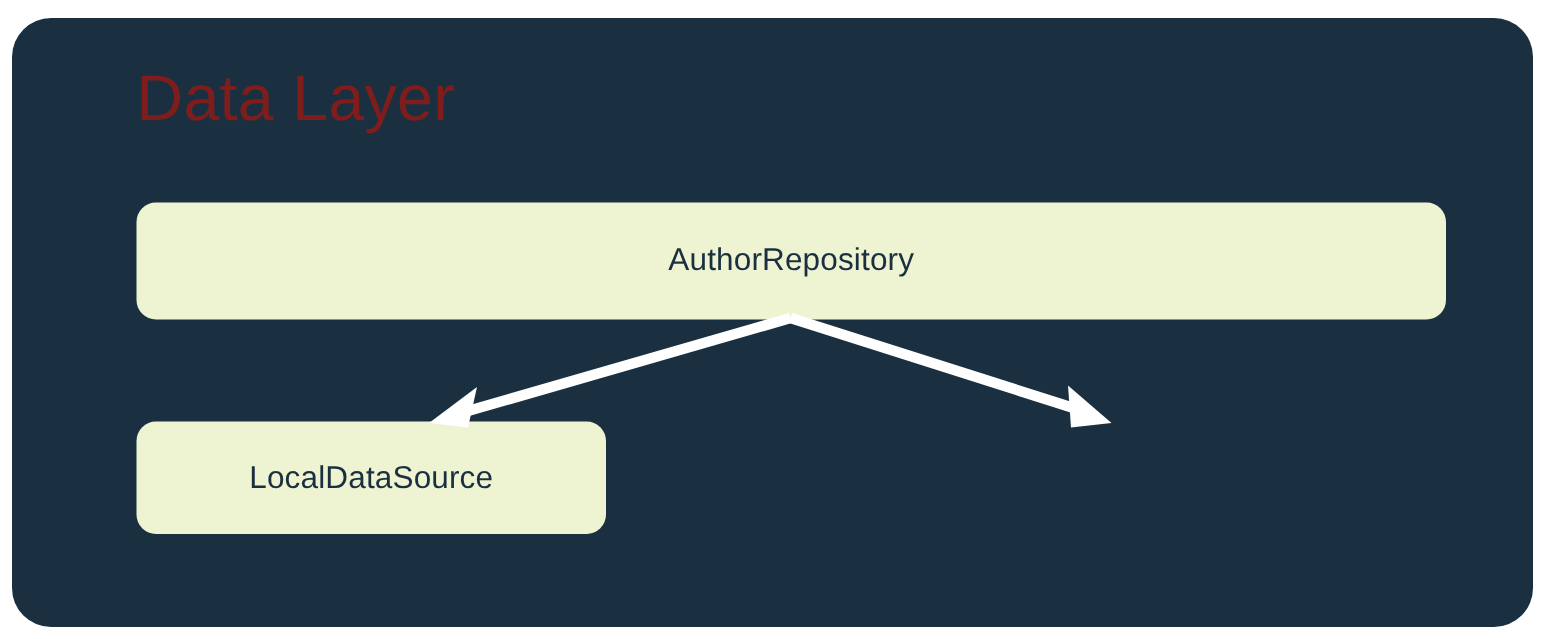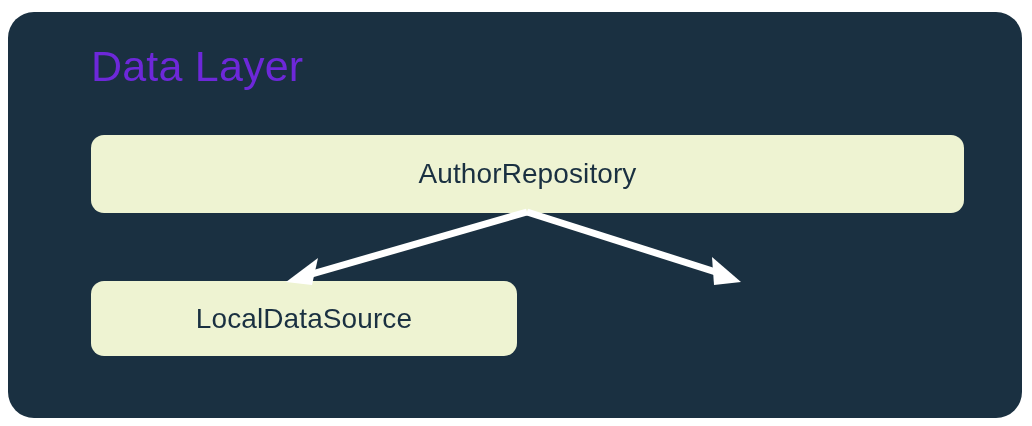--- a/index.html
+++ b/index.html
@@ -35,54 +35,54 @@
   }
 
   
   .layer-title {
     position: absolute;
     left: 91px;
     top: 40px;
     font-size: 43px;
     line-height: 52px;
     font-weight: 400;
-    color: #6d28d9;
+    color: #7f1d1d;
     letter-spacing: 0.2px;
     white-space: nowrap;
   }
 
   
   .node-box {
     position: absolute;
     background: #eef3d2;
     border-radius: 13px;
     display: flex;
     align-items: center;
     justify-content: center;
     box-sizing: border-box;
   }
   .node-label {
-    font-size: 28px;
+    font-size: 21px;
     line-height: 32px;
     font-weight: 400;
     color: #1a3041;
     letter-spacing: 0.1px;
     white-space: nowrap;
   }
 
   .node-repository {
     left: 91px;
     top: 135px;
     width: 873px;
     height: 78px;
   }
   .node-local {
     left: 91px;
     top: 281px;
-    width: 426px;
+    width: 313px;
     height: 75px;
   }
   .node-network {
     left: 526px;
     top: 281px;
     width: 438px;
     height: 75px;
   }
 
   

